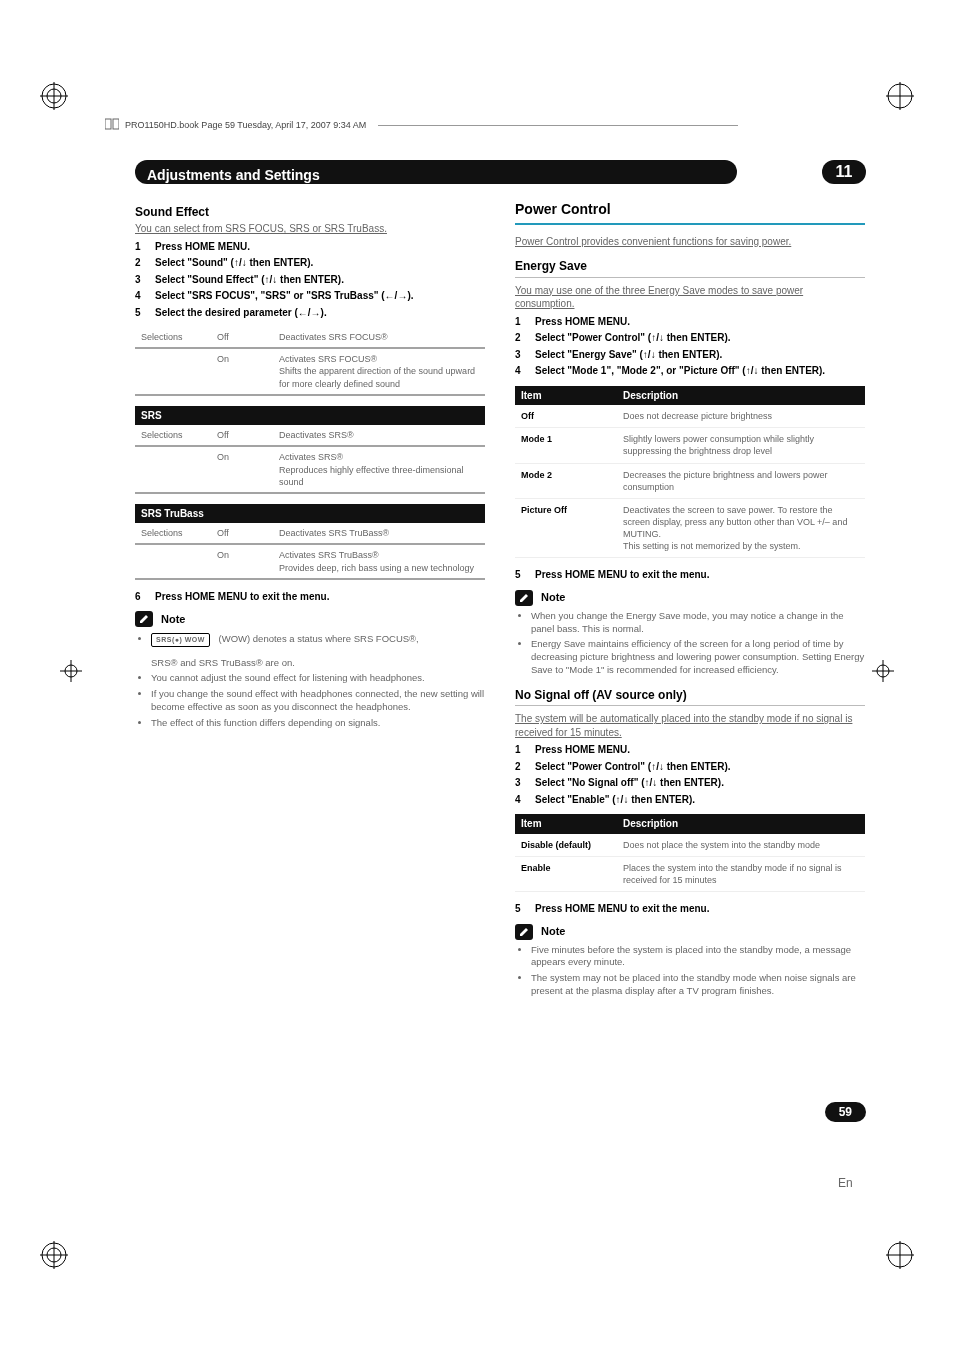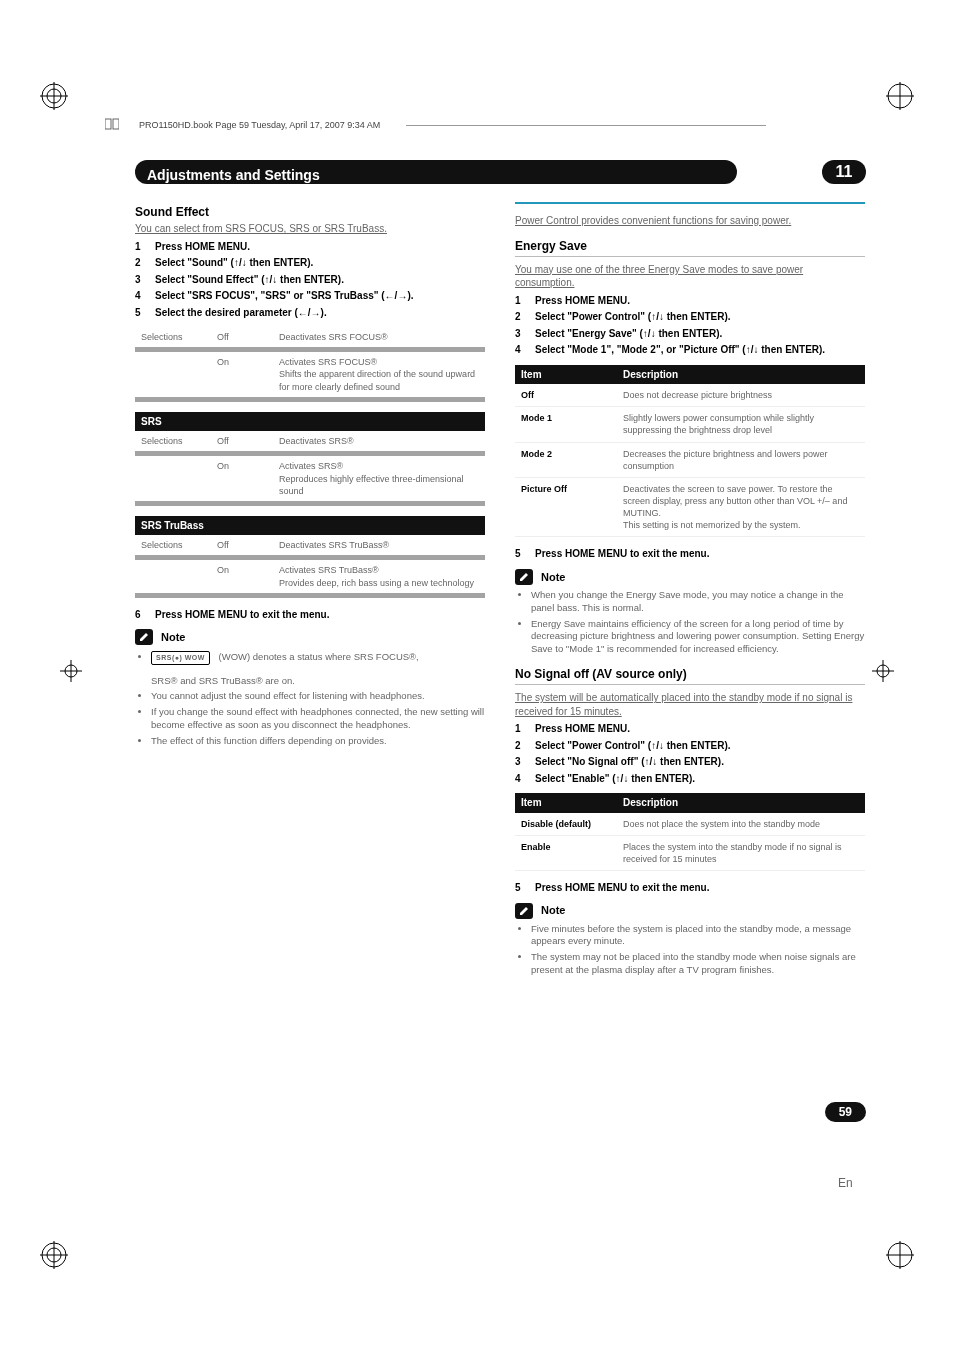--- a/index.html
+++ b/index.html
@@ -31,21 +31,21 @@
   .crosshair-r { position:absolute; right:60px; top:660px; width:22px; height:22px; }
   .crosshair svg { width:22px; height:22px; }
   .bookline {
     position: absolute;
     top: 118px;
     left: 105px;
     font-size: 9px;
     color: #444;
     display: flex;
     align-items: center;
-    gap: 20px;
+    gap: 6px;
   }
   .bookline .divider {
     width: 360px;
     border-bottom: 1px solid #999;
     margin-left: 6px;
   }
   .content {
     position: absolute;
     top: 160px;
     left: 135px;
@@ -112,21 +112,21 @@
   }
   table.tbl th.blackhead {
     background: #111;
     color: #fff;
     text-align: left;
     padding: 3px 6px;
     font-weight: bold;
     font-size: 10px;
   }
   table.tbl td {
-    border-bottom: 5px solid #a3a3a3;
+    border-bottom: 2px solid #a3a3a3;
     padding: 4px 6px;
     vertical-align: top;
     color: #666;
   }
   table.tbl td.label { color:#666; width:64px; }
   table.tbl td.state { width:50px; color:#666; }
   table.desc th.colh {
     background:#111; color:#fff; text-align:left; padding:3px 6px; font-size:10px; font-weight:bold;
   }
   table.desc td.item { font-weight:bold; color:#000; width:90px; }
@@ -335,25 +335,26 @@
           <span class="notelabel">Note</span>
         </div>
         <ul class="bullets">
           <li>
             <span class="srs-logo">SRS(●) WOW</span>
             <span> (WOW) denotes a status where SRS FOCUS®,</span>
             <div style="margin-top:8px;">SRS® and SRS TruBass® are on.</div>
           </li>
           <li>You cannot adjust the sound effect for listening with headphones.</li>
           <li>If you change the sound effect with headphones connected, the new setting will become effective as soon as you disconnect the headphones.</li>
-          <li>The effect of this function differs depending on provides.</li>
+          <li>The effect of this function differs depending on signals.</li>
         </ul>
       </div>
 
       <div class="col">
+        <div class="section-title-power">Power Control</div>
         <div class="blue-underline"></div>
         <div class="plain">Power Control provides convenient functions for saving power.</div>
 
         <div class="h-bold" style="margin-top:10px">Energy Save</div>
         <div class="grey-under"></div>
         <div class="plain">You may use one of the three Energy Save modes to save power consumption.</div>
         <ol class="steps">
           <li>
               <span class="sn">1</span>
               <span class="st">Press HOME MENU.</span>

